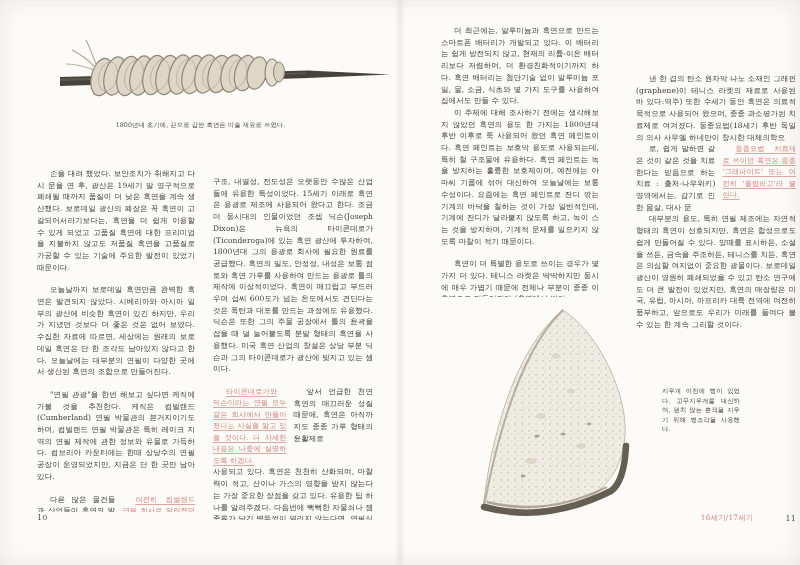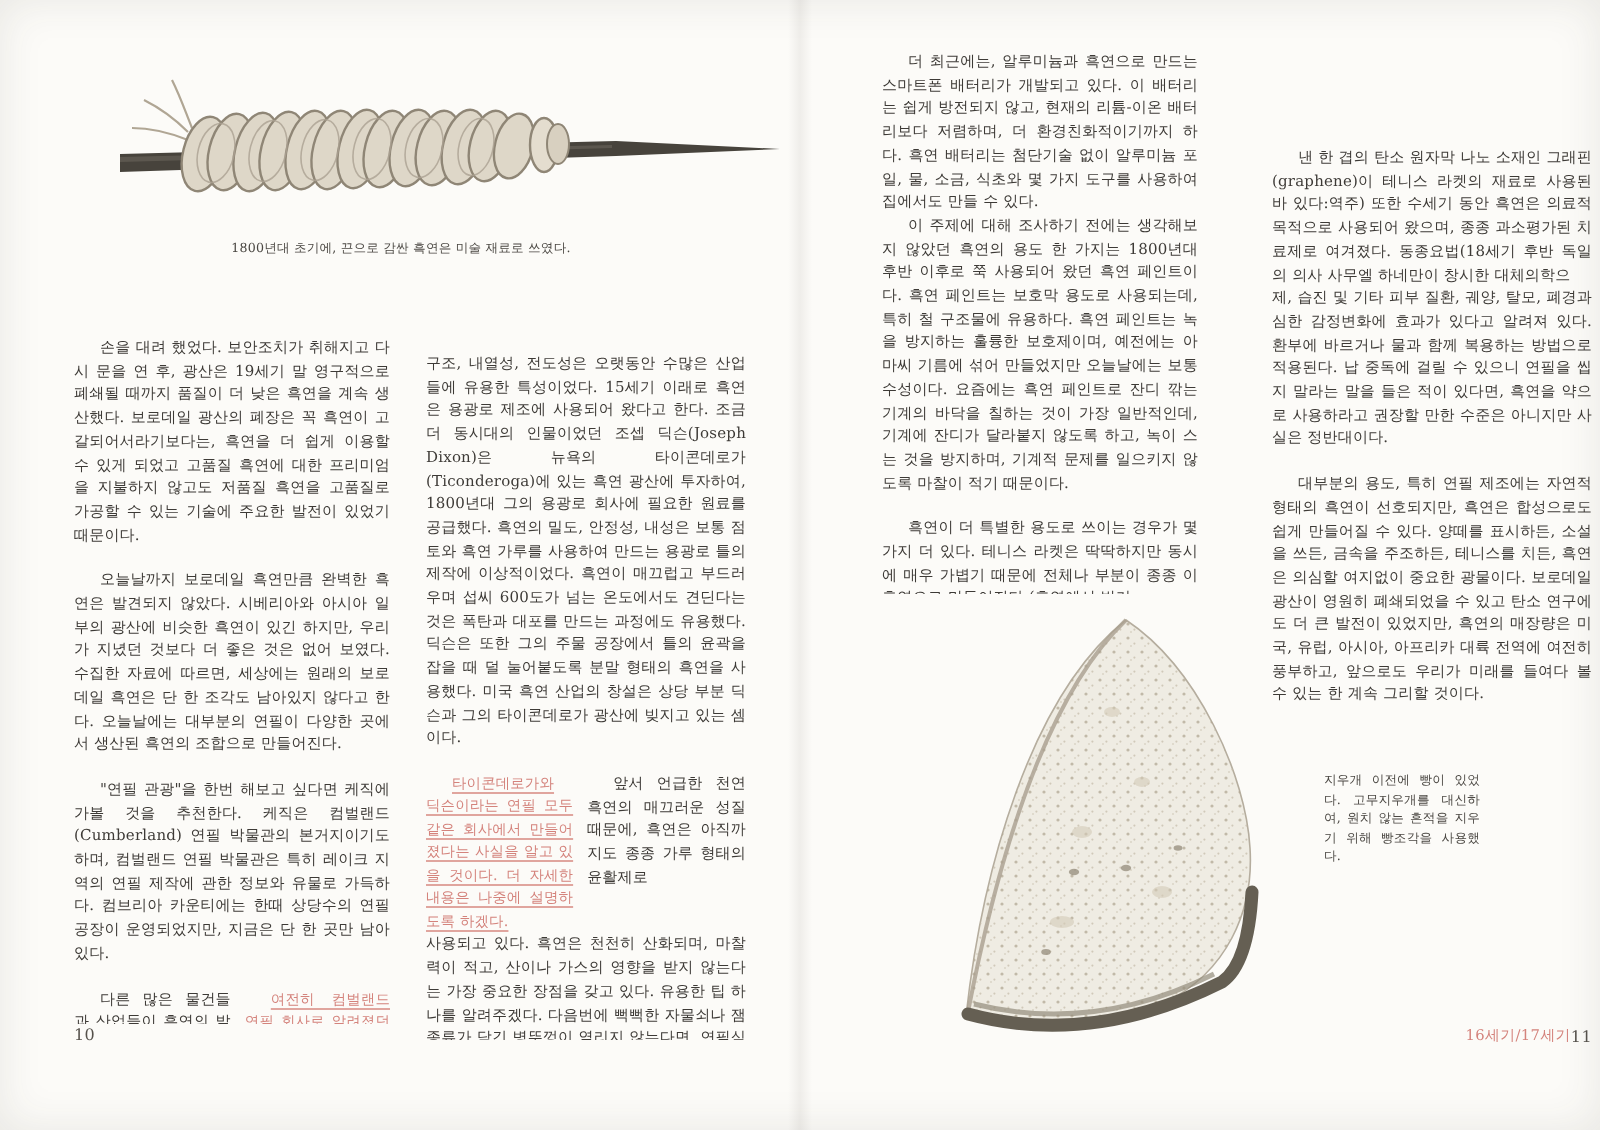--- a/index.html
+++ b/index.html
@@ -43,21 +43,21 @@
   .caption{
     position:absolute;font-size:6.3px;line-height:9.6px;color:#4a4742;
     letter-spacing:.1px;
   }
   .caption-left{left:108px;top:120px;width:185px;text-align:center;}
   .caption-right{left:246px;top:386px;width:78px;text-align:justify;}
   .folio{
     position:absolute;top:513px;font-size:8px;color:#55514b;letter-spacing:.2px;
   }
   .folio-left{left:37px;}
-  .folio-right{right:20px;display:flex;gap:0;align-items:flex-end;}
+  .folio-right{right:20px;display:flex;gap:32px;align-items:flex-end;}
   .chapter-label{color:#d4837c;font-size:7.4px;}
   .art{position:absolute;}
   .art-pencil{left:56px;top:26px;width:338px;height:92px;}
   .art-bread{left:55px;top:296px;width:162px;height:238px;}
 </style>
 </head>
 <body>
 
 <div class="spread">
   <div class="gutter"></div>
@@ -126,27 +126,30 @@
       <p class="para last noindent">사용되고 있다. 흑연은 천천히 산화되며, 마찰력이 적고, 산이나 가스의 영향을 받지 않는다는 가장 중요한 장점을 갖고 있다. 유용한 팁 하나를 알려주겠다. 다음번에 뻑뻑한 자물쇠나 잼 종류가 담긴 병뚜껑이 열리지 않는다면, 연필심 끝을 조금 으깨어 그대로 사용하거나 기름과 섞어 사용해보라. 자물쇠나 병뚜껑이 쉽게 열릴 것이다.</p>
     </div>
 
     <div class="folio folio-left">10</div>
   </div>
 
   <div class="page page-right">
 
     <div class="col" style="left:25px;top:25px;width:158px;height:272px;">
       <p class="para" style="margin-bottom:0;">더 최근에는, 알루미늄과 흑연으로 만드는 스마트폰 배터리가 개발되고 있다. 이 배터리는 쉽게 방전되지 않고, 현재의 리튬-이온 배터리보다 저렴하며, 더 환경친화적이기까지 하다. 흑연 배터리는 첨단기술 없이 알루미늄 포일, 물, 소금, 식초와 몇 가지 도구를 사용하여 집에서도 만들 수 있다.</p>
-      <p class="para">이 주제에 대해 조사하기 전에는 생각해보지 않았던 흑연의 용도 한 가지는 1800년대 후반 이후로 쭉 사용되어 왔던 흑연 페인트이다. 흑연 페인트는 보호막 용도로 사용되는데, 특히 철 구조물에 유용하다. 흑연 페인트는 녹을 방지하는 훌륭한 보호제이며, 예전에는 아마씨 기름에 섞어 만들었지만 오늘날에는 보통 수성이다. 요즘에는 흑연 페인트로 잔디 깎는 기계의 바닥을 칠하는 것이 가장 일반적인데, 기계에 잔디가 달라붙지 않도록 하고, 녹이 스는 것을 방지하며, 기계적 문제를 일으키지 않도록 마찰이 적기 때문이다.</p>
+      <p class="para">이 주제에 대해 조사하기 전에는 생각해보지 않았던 흑연의 용도 한 가지는 1800년대 후반 이후로 쭉 사용되어 왔던 흑연 페인트이다. 흑연 페인트는 보호막 용도로 사용되는데, 특히 철 구조물에 유용하다. 흑연 페인트는 녹을 방지하는 훌륭한 보호제이며, 예전에는 아마씨 기름에 섞어 대신하여 오늘날에는 보통 수성이다. 요즘에는 흑연 페인트로 잔디 깎는 기계의 바닥을 칠하는 것이 가장 일반적인데, 기계에 잔디가 달라붙지 않도록 하고, 녹이 스는 것을 방지하며, 기계적 문제를 일으키지 않도록 마찰이 적기 때문이다.</p>
       <p class="para last">흑연이 더 특별한 용도로 쓰이는 경우가 몇 가지 더 있다. 테니스 라켓은 딱딱하지만 동시에 매우 가볍기 때문에 전체나 부분이 종종 이 흑연으로 만들어진다.(흑연에서 벗겨</p>
     </div>
 
     <div class="col" style="left:220px;top:25px;width:160px;height:330px;margin-top:48px;">
       <p class="para last" style="margin-bottom:0;">낸 한 겹의 탄소 원자막 나노 소재인 그래핀(graphene)이 테니스 라켓의 재료로 사용된 바 있다:역주) 또한 수세기 동안 흑연은 의료적 목적으로 사용되어 왔으며, 종종 과소평가된 치료제로 여겨졌다. 동종요법(18세기 후반 독일의 의사 사무엘 하네만이 창시한 대체의학으</p>
-      <p class="para noindent">제, 습진 및 기타 피부 질환, 궤양, 탈모, 폐경과 심한 감정변화에 효과가 있다고 알려져 있다. 환부에 바르거나 물과 함께 복용하는 방법으로 적용된다. 납 중독에 걸릴 수 있으니 연필을 씹지 말라는 말을 들은 적이 있다면, 흑연을 약으로 사용하라고 권장할 만한 수준은 아니지만 사실은 정반대이다.</p>
+      <div class="cutin">
+        <p class="para last cutin-black noindent">로, 쉽게 말하면 같은 것이 같은 것을 치료한다는 믿음으로 하는 치료 : 출처-나무위키) 영역에서는, 감기로 인한 몸살, 대사 문</p>
+        <p class="para last cutin-red rednote">동종요법 치료제로 쓰이던 흑연은 종종 '그래파이트' 또는 여전히 '플럼바고'라 불린다.</p>
+      </div>
       <p class="para last">대부분의 용도, 특히 연필 제조에는 자연적 형태의 흑연이 선호되지만, 흑연은 합성으로도 쉽게 만들어질 수 있다. 양떼를 표시하든, 소설을 쓰든, 금속을 주조하든, 테니스를 치든, 흑연은 의심할 여지없이 중요한 광물이다. 보로데일 광산이 영원히 폐쇄되었을 수 있고 탄소 연구에도 더 큰 발전이 있었지만, 흑연의 매장량은 미국, 유럽, 아시아, 아프리카 대륙 전역에 여전히 풍부하고, 앞으로도 우리가 미래를 들여다 볼 수 있는 한 계속 그리할 것이다.</p>
     </div>
 
     <svg class="art art-bread" viewBox="0 0 162 238">
       <defs>
         <pattern id="stip" width="7" height="7" patternUnits="userSpaceOnUse">
           <circle cx="2" cy="2" r="0.8" fill="#b2a894"></circle>
           <circle cx="5.2" cy="4.8" r="0.55" fill="#c6bdab"></circle>
           <circle cx="3.5" cy="6" r="0.4" fill="#bdb4a1"></circle>
         </pattern>

